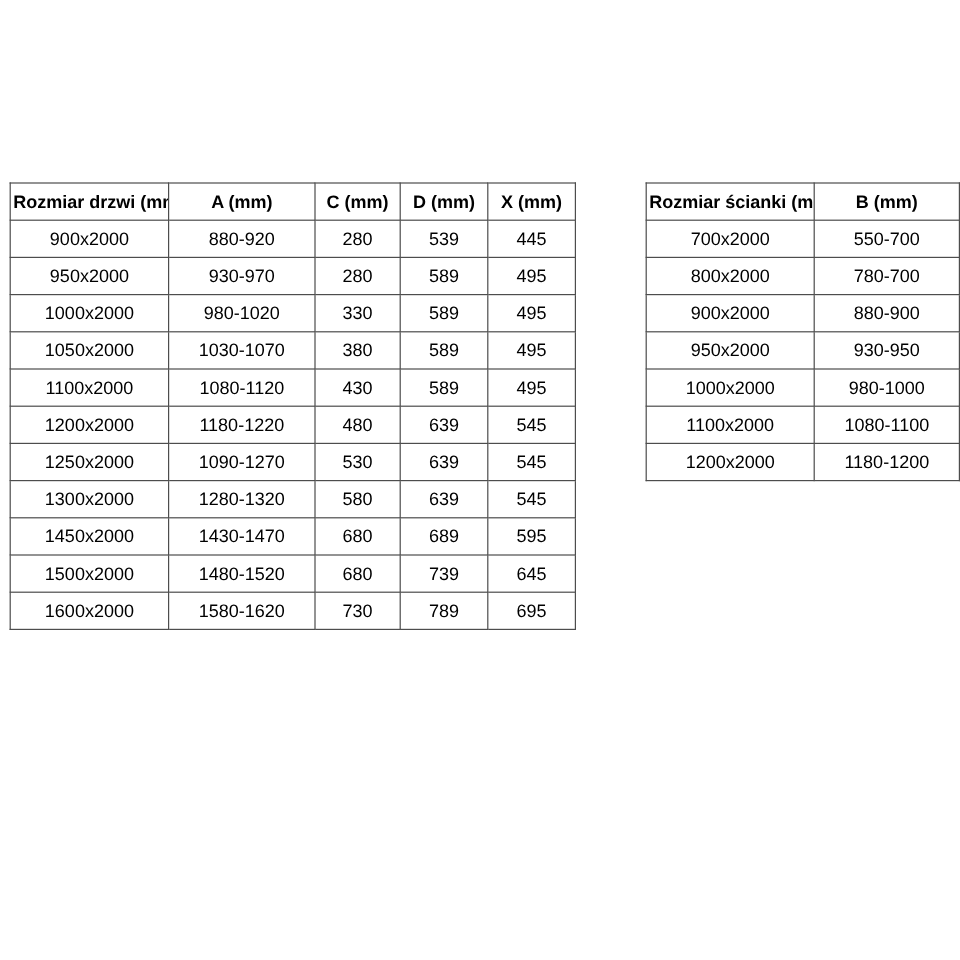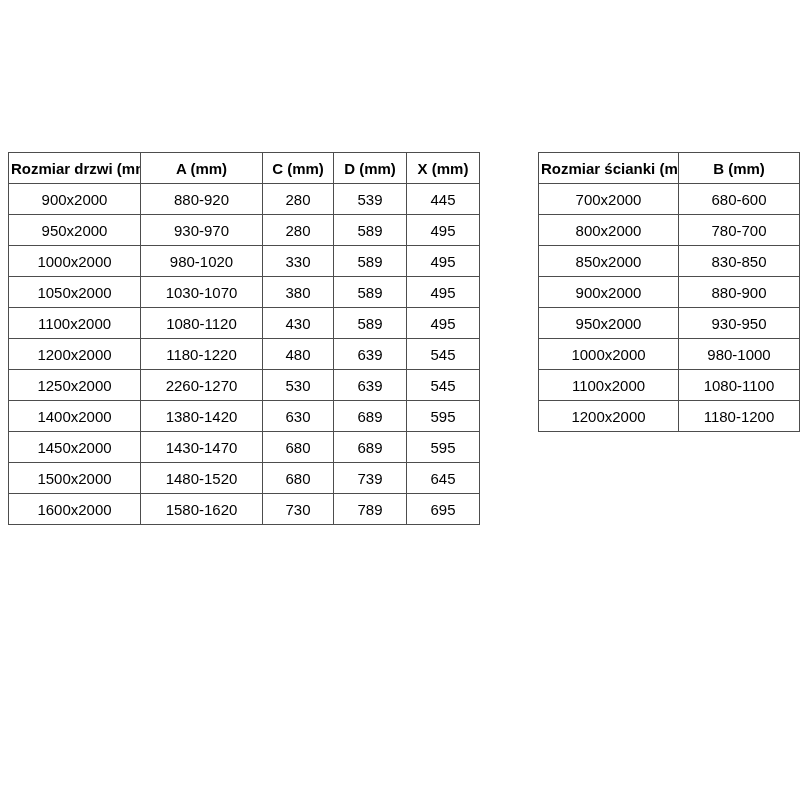--- a/index.html
+++ b/index.html
@@ -110,31 +110,31 @@
         </tr>
         <tr>
           <td>1200x2000</td>
           <td>1180-1220</td>
           <td>480</td>
           <td>639</td>
           <td>545</td>
         </tr>
         <tr>
           <td>1250x2000</td>
-          <td>2260-1270</td>
+          <td>1090-1270</td>
           <td>530</td>
           <td>639</td>
           <td>545</td>
         </tr>
         <tr>
-          <td>1400x2000</td>
-          <td>1380-1420</td>
-          <td>630</td>
-          <td>689</td>
-          <td>595</td>
+          <td>1300x2000</td>
+          <td>1280-1320</td>
+          <td>580</td>
+          <td>639</td>
+          <td>545</td>
         </tr>
         <tr>
           <td>1450x2000</td>
           <td>1430-1470</td>
           <td>680</td>
           <td>689</td>
           <td>595</td>
         </tr>
         <tr>
           <td>1500x2000</td>
@@ -160,31 +160,27 @@
     </colgroup>
     <thead>
       <tr>
         <th>Rozmiar ścianki (mm)</th>
         <th>B (mm)</th>
       </tr>
     </thead>
     <tbody>
         <tr>
           <td>700x2000</td>
-          <td>680-600</td>
+          <td>550-700</td>
         </tr>
         <tr>
           <td>800x2000</td>
           <td>780-700</td>
         </tr>
         <tr>
-          <td>850x2000</td>
-          <td>830-850</td>
-        </tr>
-        <tr>
           <td>900x2000</td>
           <td>880-900</td>
         </tr>
         <tr>
           <td>950x2000</td>
           <td>930-950</td>
         </tr>
         <tr>
           <td>1000x2000</td>
           <td>980-1000</td>

